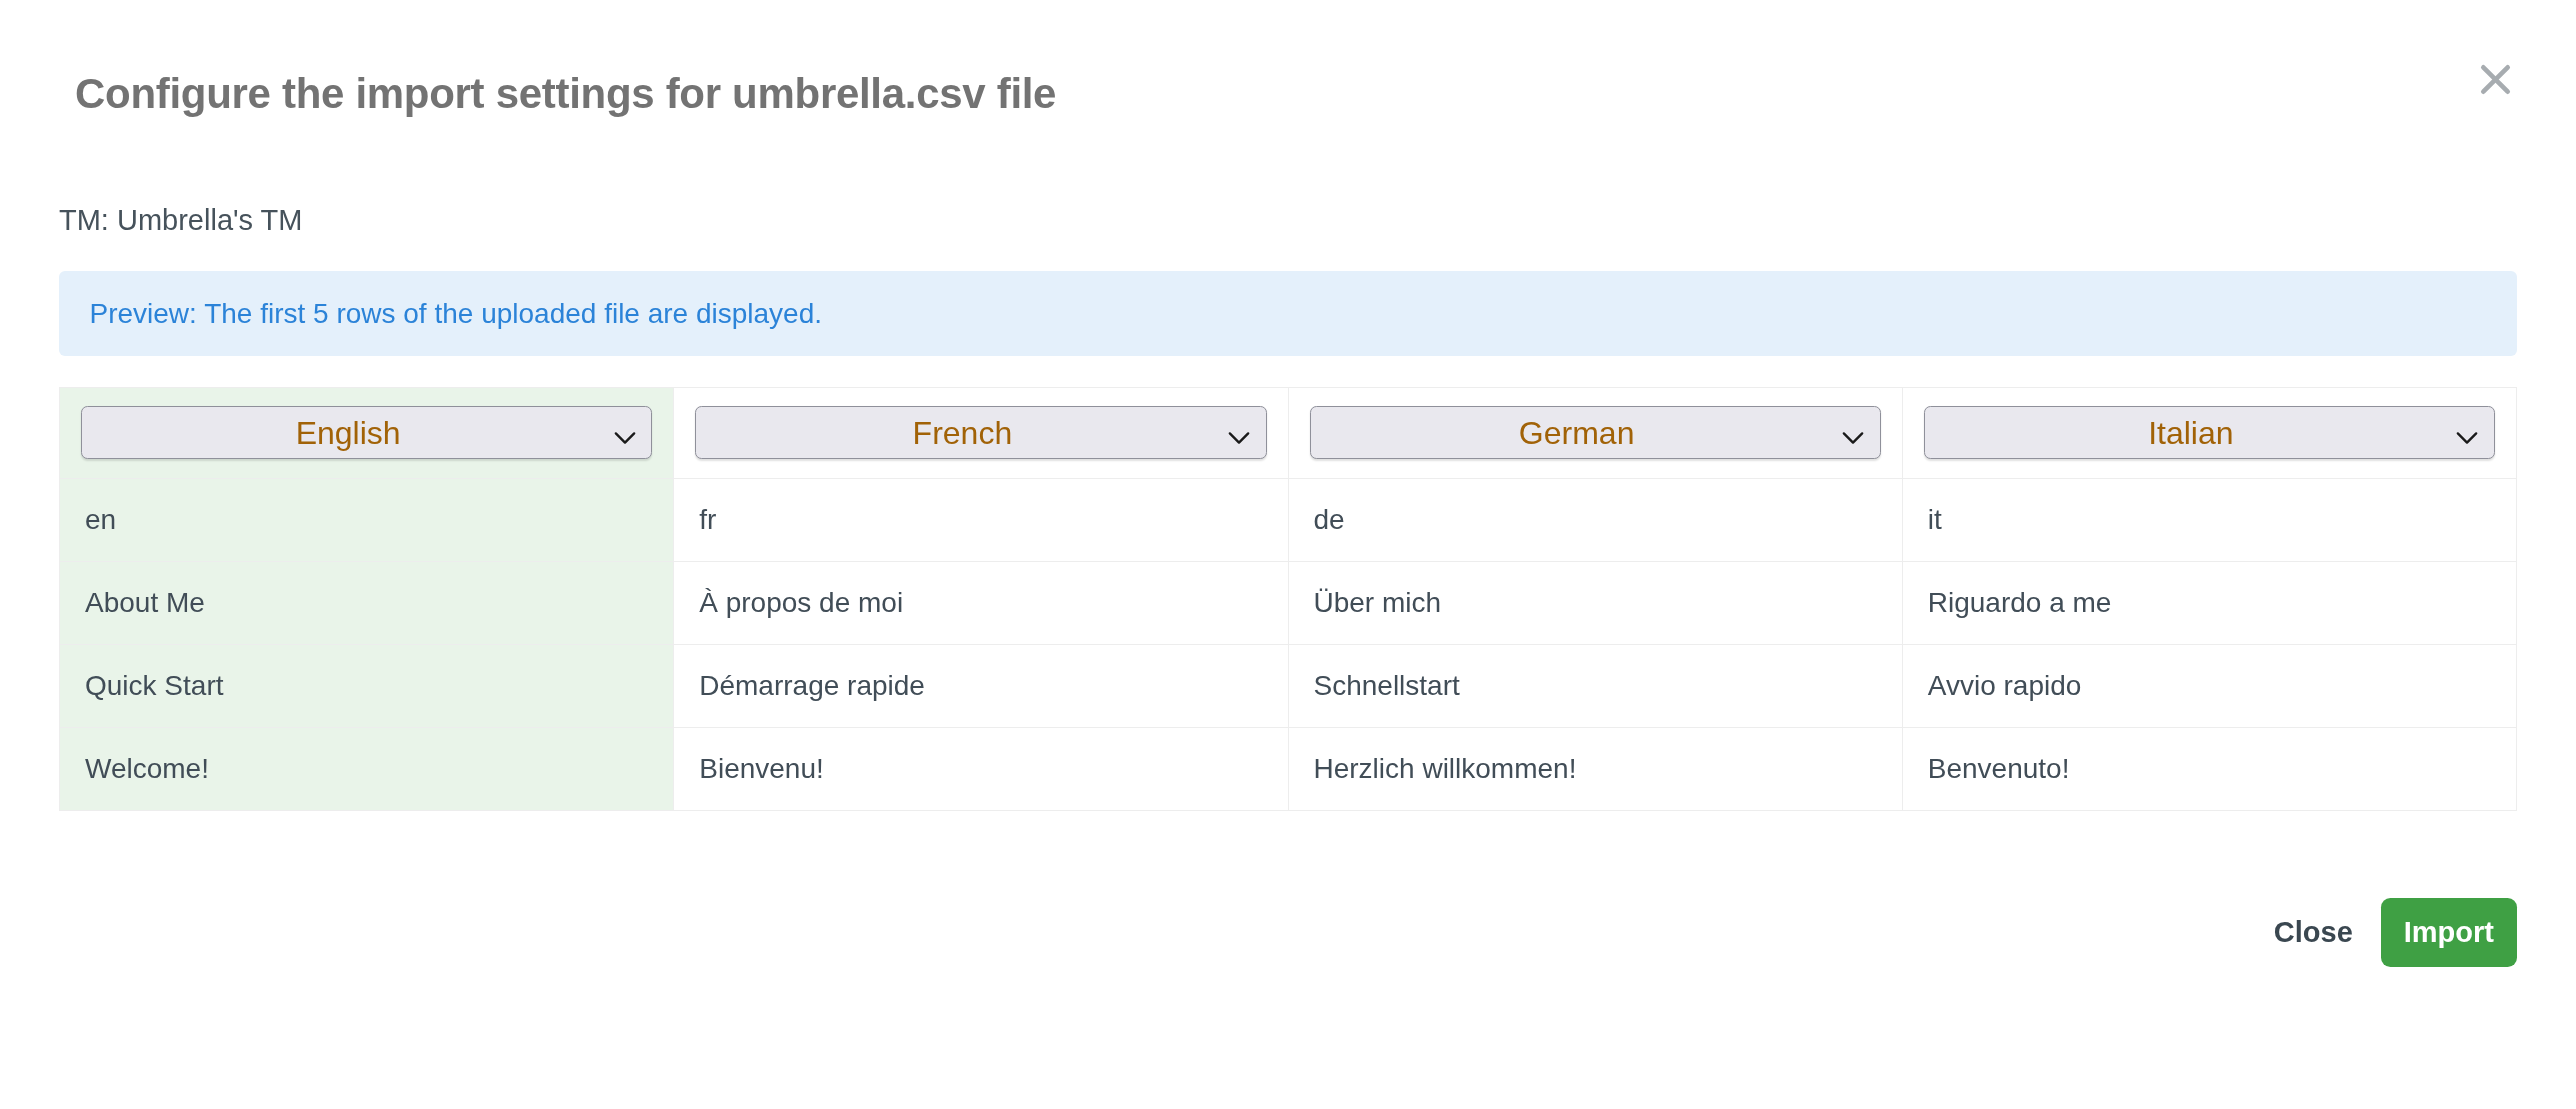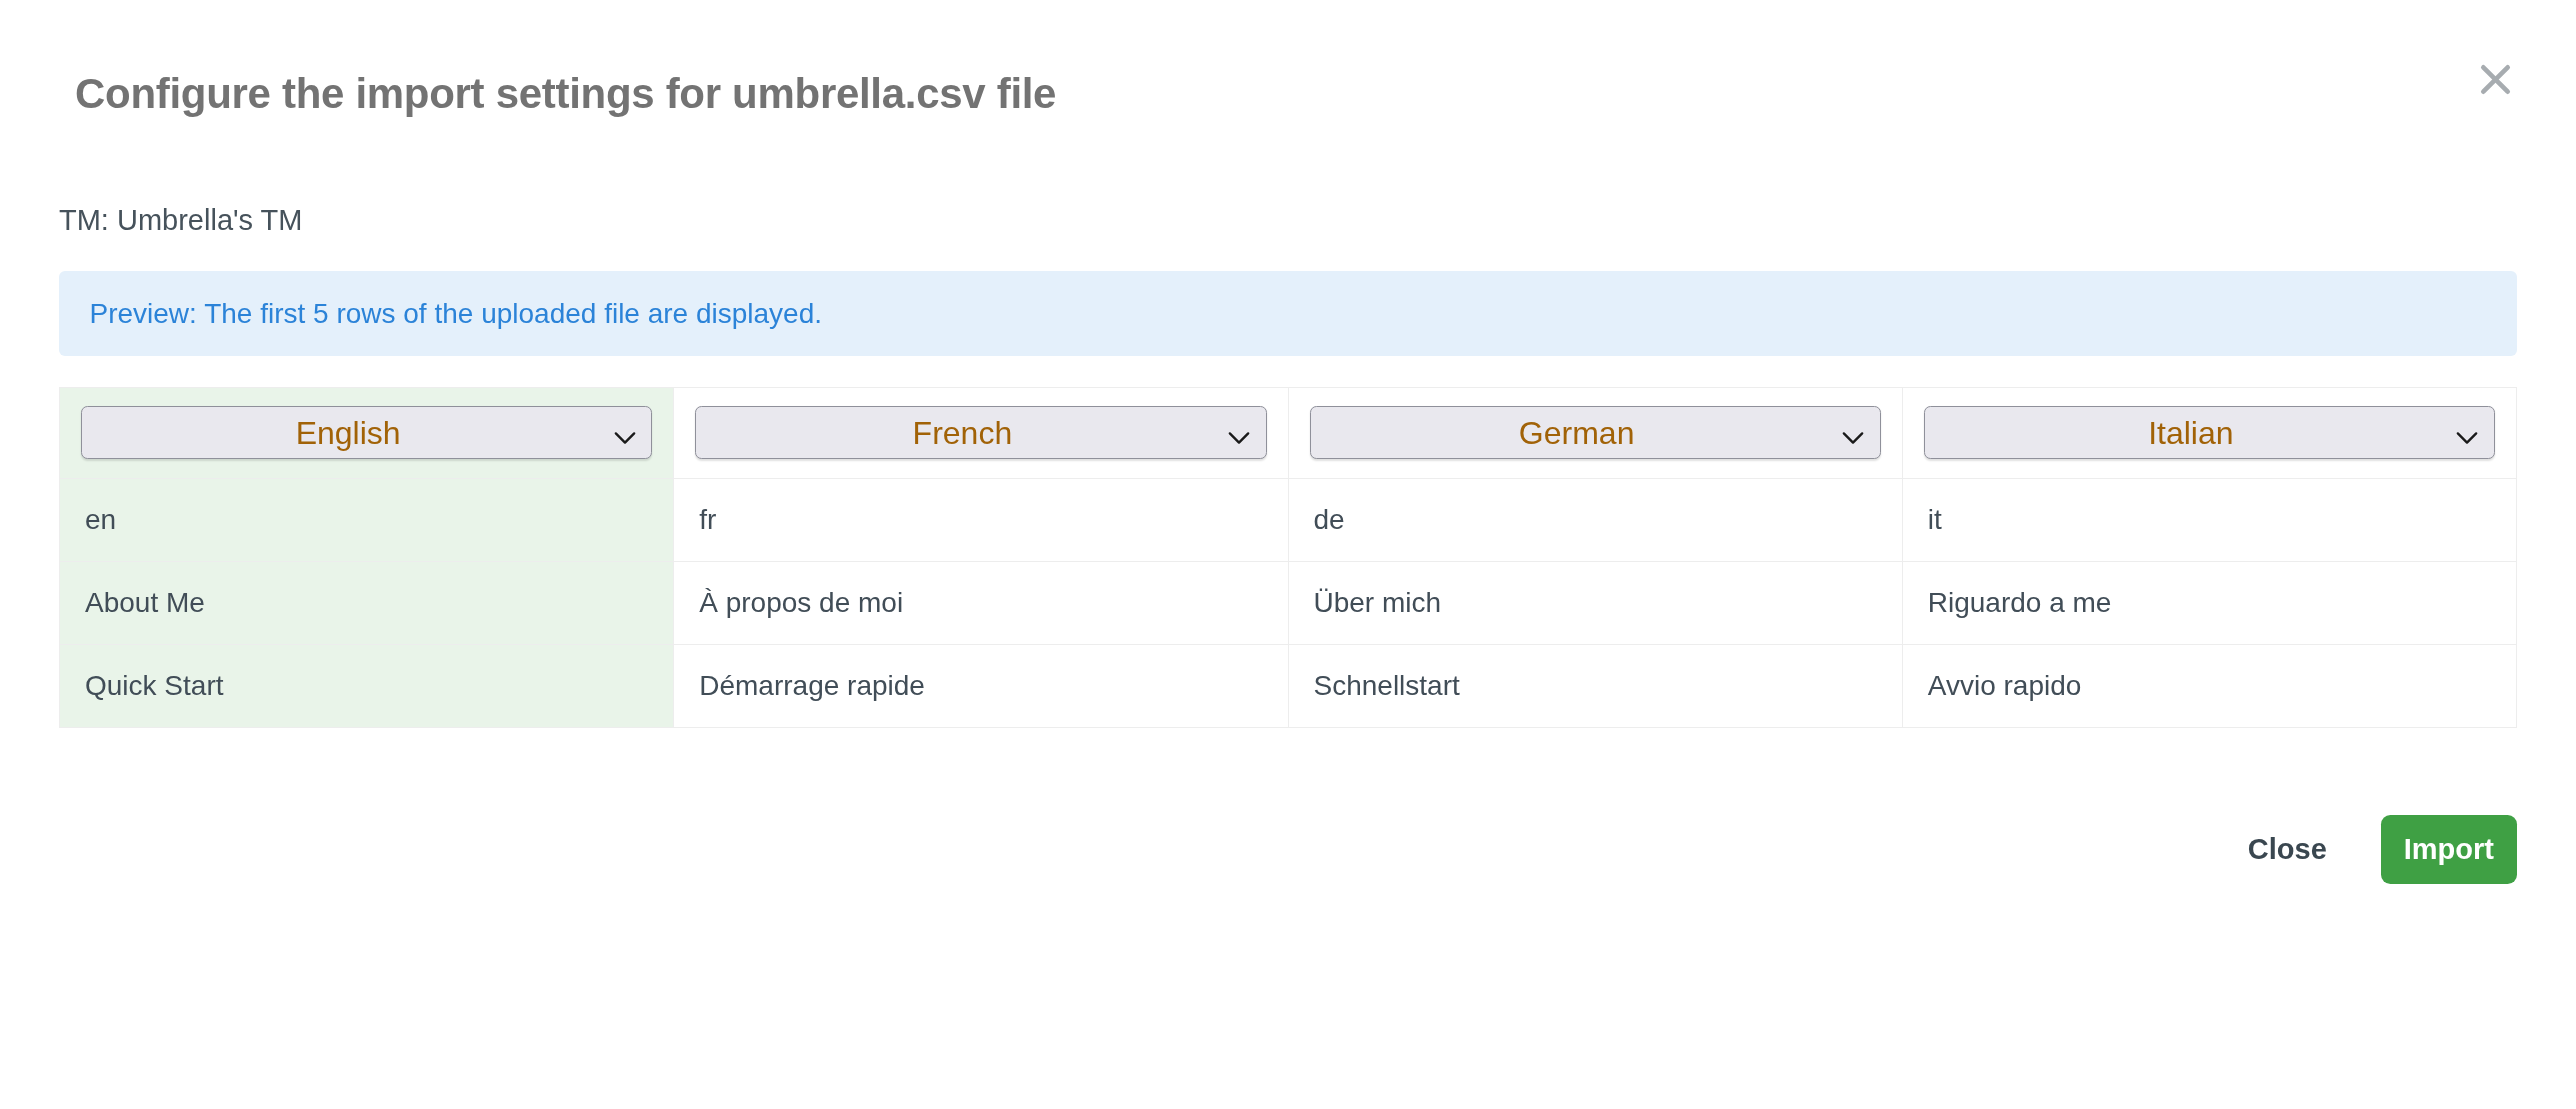--- a/index.html
+++ b/index.html
@@ -85,21 +85,21 @@
     text-align: center;
   }
   .chevron {
     position: absolute; right: 16.7px; top: 50%;
     transform: translateY(-50%);
     pointer-events: none; line-height: 0;
   }
 
   .footer {
     margin-top: 87px;
-    display: flex; justify-content: flex-end; align-items: center; gap: 54px;
+    display: flex; justify-content: flex-end; align-items: center; gap: 28px;
   }
   .close-text-btn {
     background: none; border: none; padding: 0;
     font-family: inherit; font-size: 29px; font-weight: 700; color: #3a4750;
     cursor: pointer;
   }
   .import-btn {
     height: 69px; padding: 0 23px;
     background: #3fa044; border: none; border-radius: 9.3px;
     font-family: inherit; font-size: 29px; font-weight: 700; color: #ffffff;
@@ -195,20 +195,26 @@
         <td>À propos de moi</td>
         <td>Über mich</td>
         <td>Riguardo a me</td>
       </tr>
       <tr>
         <td class="hl">Quick Start</td>
         <td>Démarrage rapide</td>
         <td>Schnellstart</td>
         <td>Avvio rapido</td>
       </tr>
+      <tr>
+        <td class="hl">Welcome!</td>
+        <td>Bienvenu!</td>
+        <td>Herzlich willkommen!</td>
+        <td>Benvenuto!</td>
+      </tr>
     </tbody>
   </table>
 
   <div class="footer">
     <button class="close-text-btn">Close</button>
     <button class="import-btn">Import</button>
   </div>
 
 </div>
 

